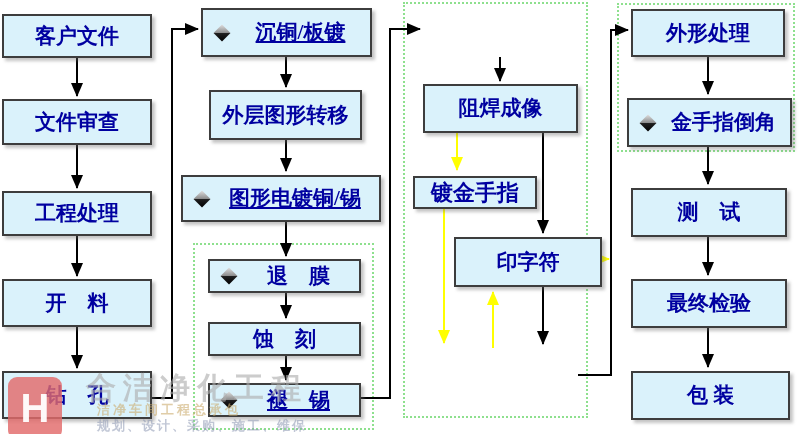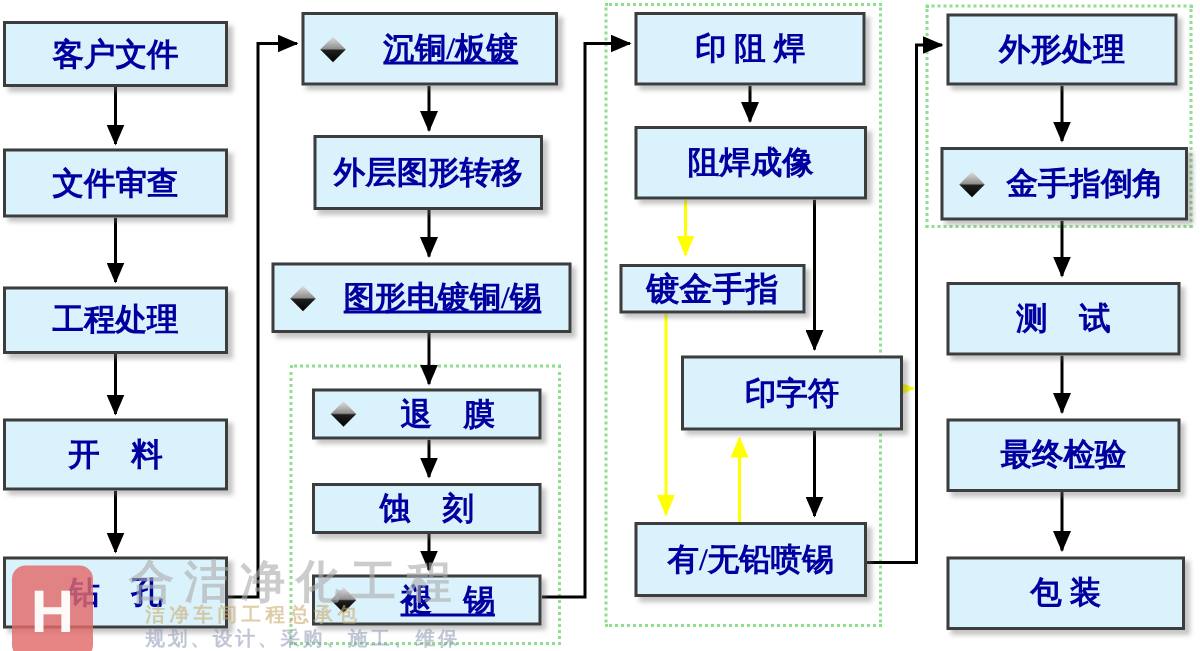--- a/index.html
+++ b/index.html
@@ -130,34 +130,28 @@
     <span class="lbl">退　膜</span>
   </div>
   <div class="box" style="left:208px;top:322px;width:153px;height:34px;">
     <span class="lbl">蚀　刻</span>
   </div>
   <div class="box has-icon linked" style="left:208px;top:383px;width:153px;height:34px;">
     <span class="icon"></span>
     <span class="lbl">褪　锡</span>
   </div>
 
-  <div class="box" style="left:423px;top:8px;width:154px;height:49px;">
-    <span class="lbl">印 阻 焊</span>
-  </div>
   <div class="box" style="left:423px;top:84px;width:155px;height:49px;">
     <span class="lbl">阻焊成像</span>
   </div>
   <div class="box" style="left:413px;top:176px;width:124px;height:33px;font-size:22px;">
     <span class="lbl">镀金手指</span>
   </div>
   <div class="box" style="left:454px;top:237px;width:148px;height:50px;">
     <span class="lbl">印字符</span>
-  </div>
-  <div class="box" style="left:423px;top:348px;width:155px;height:50px;">
-    <span class="lbl">有/无铅喷锡</span>
   </div>
 
   <div class="box" style="left:631px;top:9px;width:154px;height:48px;">
     <span class="lbl">外形处理</span>
   </div>
   <div class="box has-icon" style="left:627px;top:98px;width:165px;height:49px;">
     <span class="icon"></span>
     <span class="lbl">金手指倒角</span>
   </div>
   <div class="box" style="left:631px;top:188px;width:156px;height:49px;">

